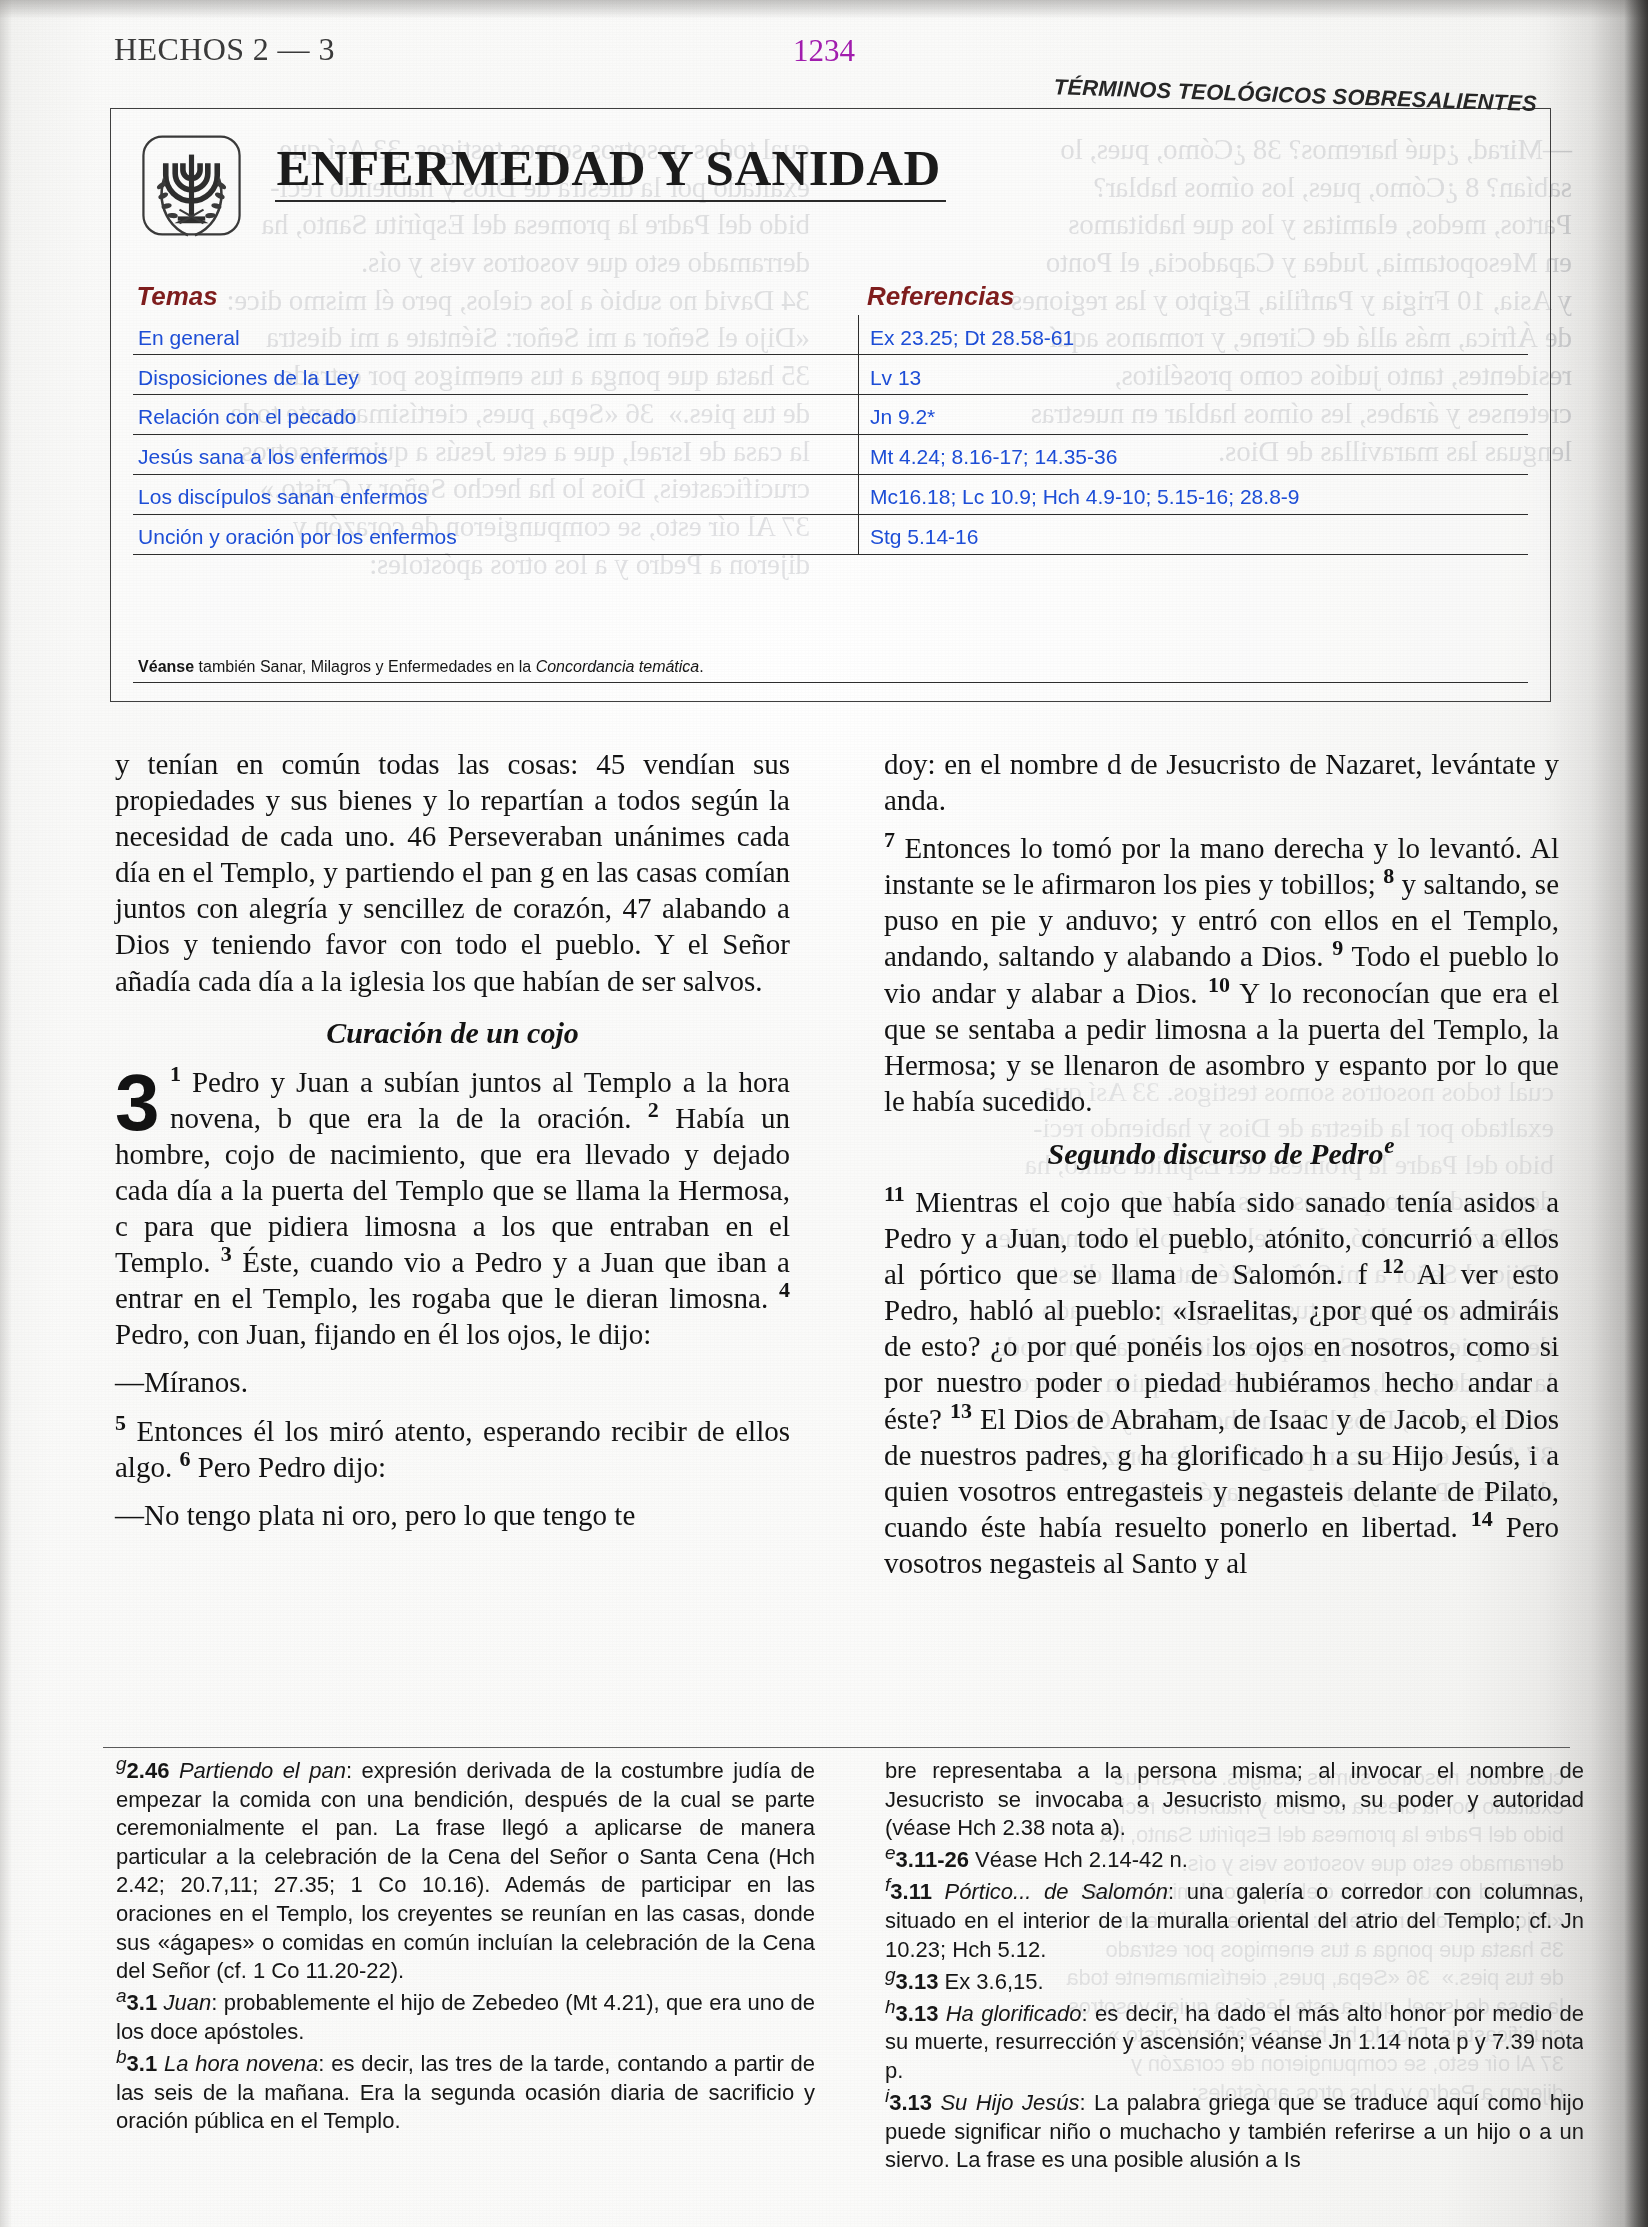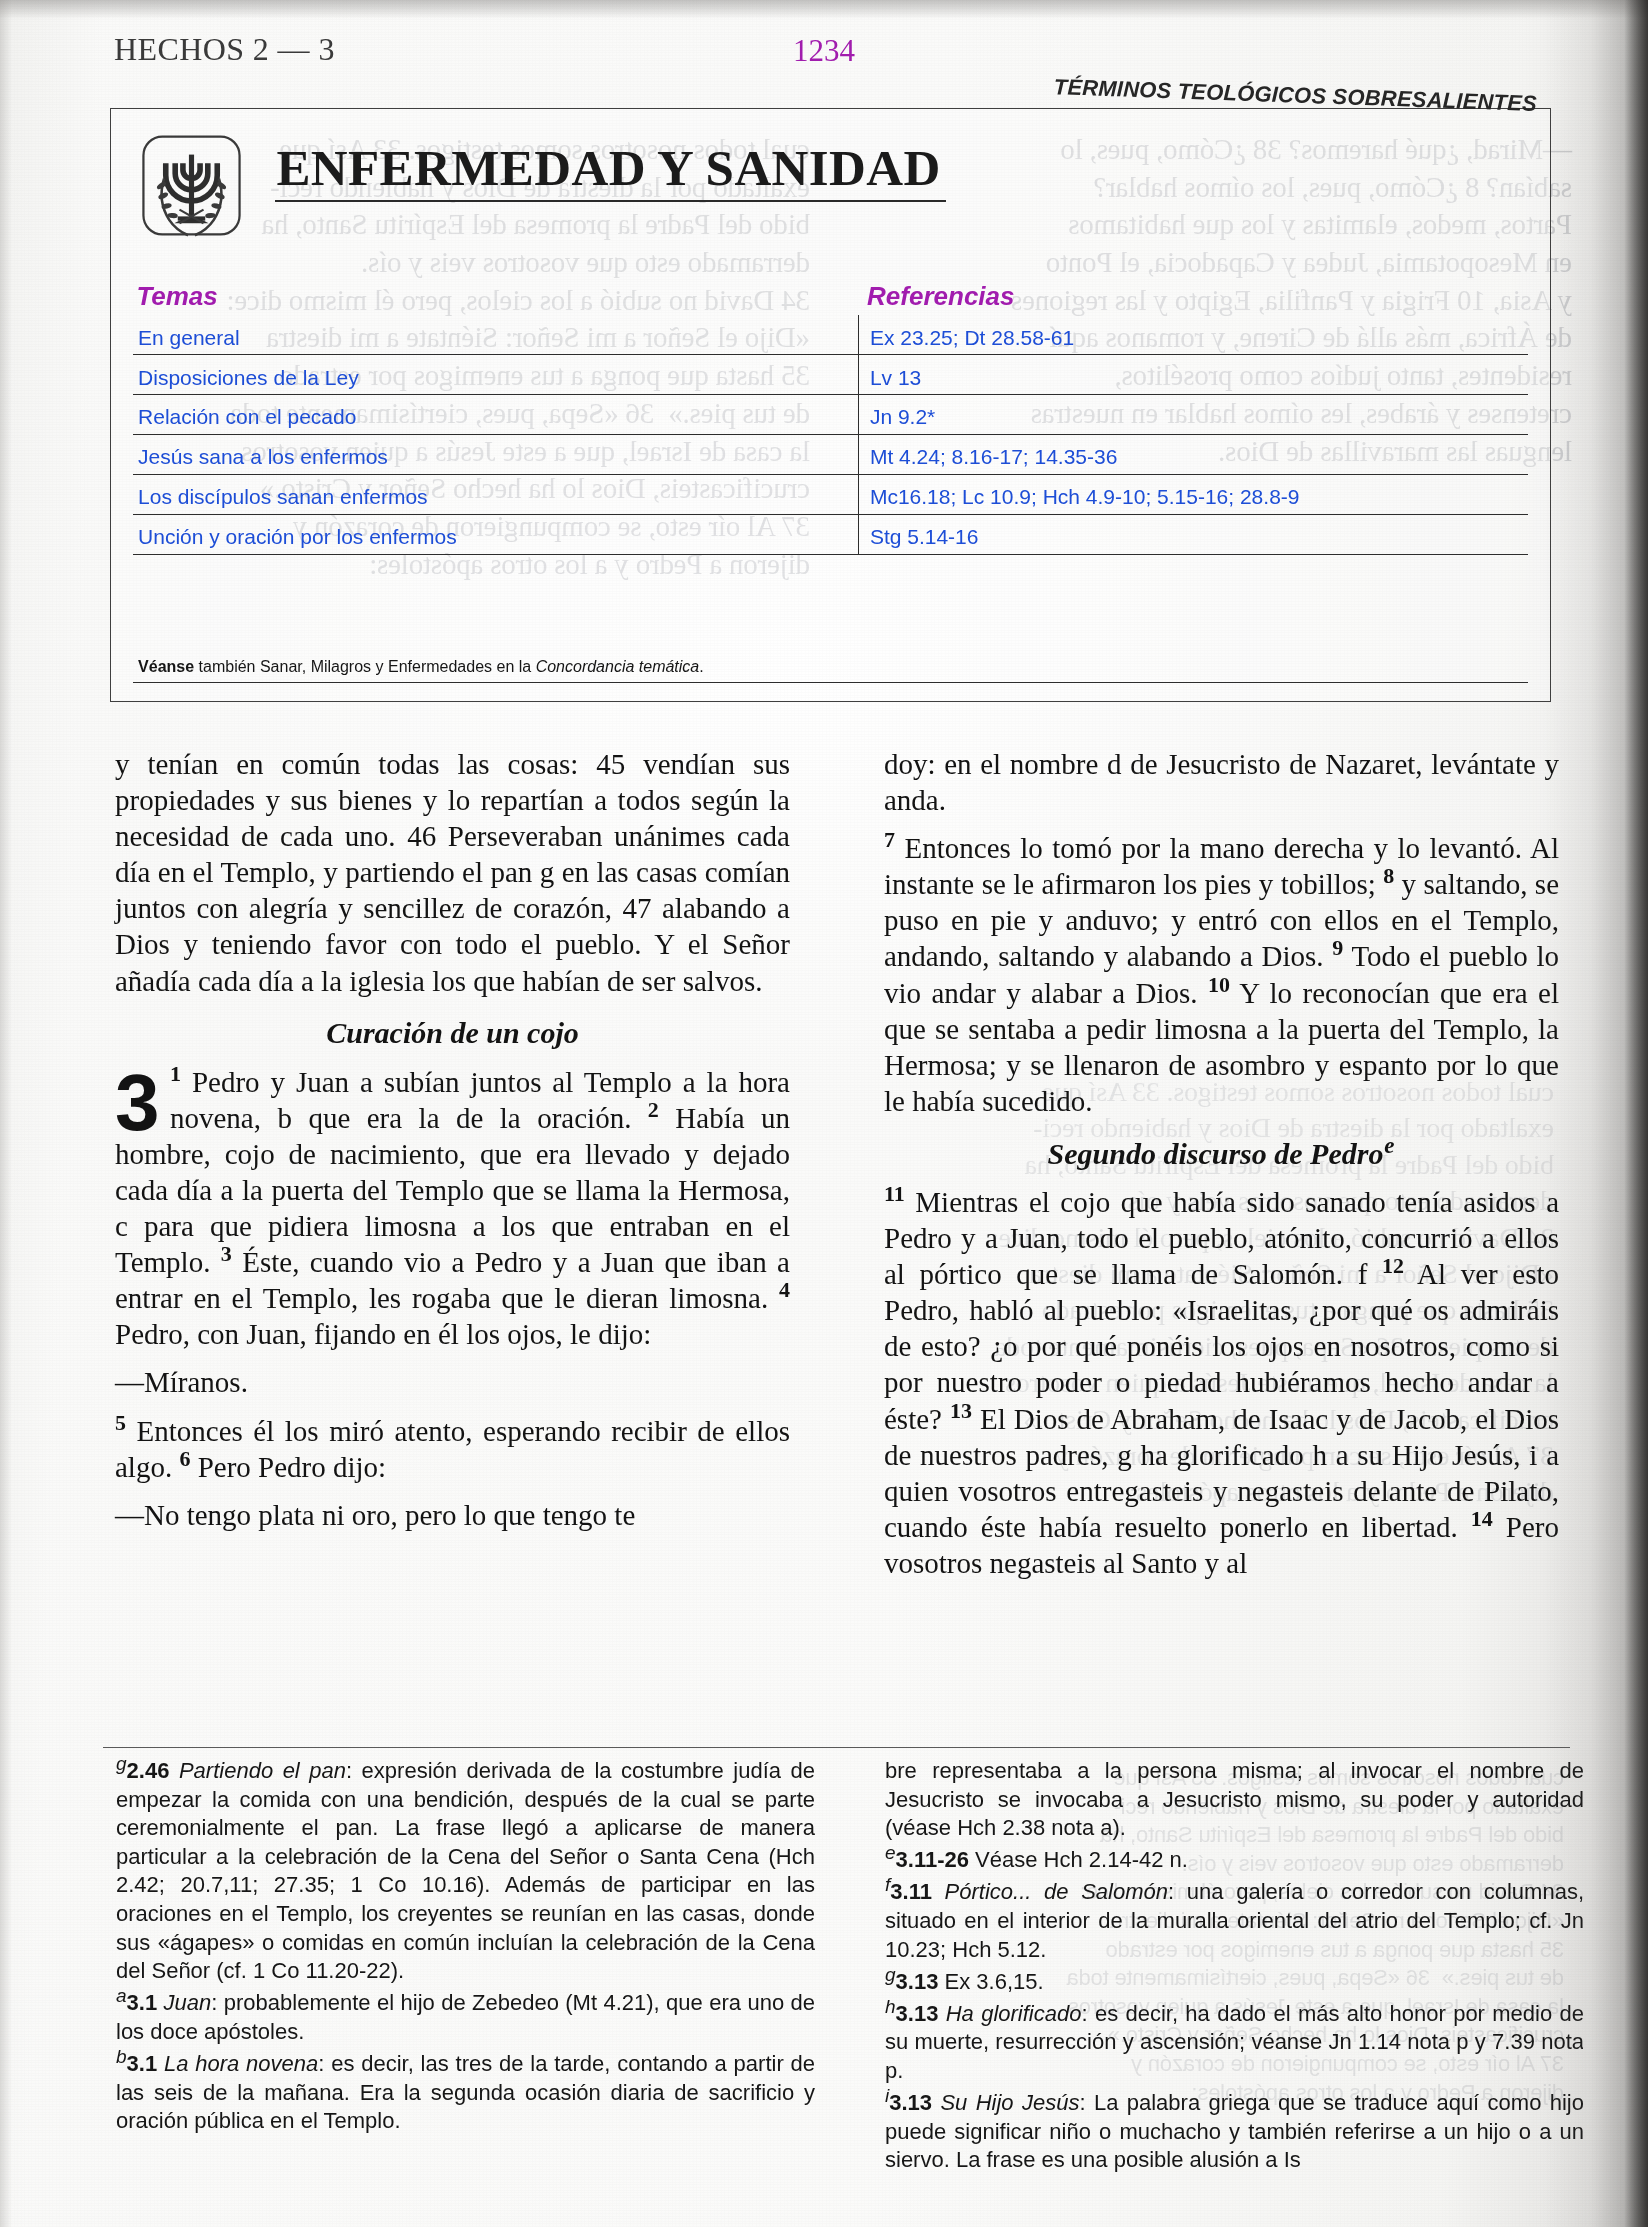--- a/index.html
+++ b/index.html
@@ -118,21 +118,21 @@
     white-space:nowrap;
   }
 
   .tbl {
     position:absolute; left:12.2px; right:12.2px; top:162px;
     font-family:"Liberation Sans", sans-serif;
   }
   .tbl .head {
     display:flex;
     font-style:italic; font-weight:700;
-    font-size:26px; color:#a21caf;
+    font-size:26px; color:#7f1d1d;
     padding-bottom:3.5px;
   }
   .tbl .head .c1 { width:52%; padding-left:3.5px; }
   .tbl .head .c2 { width:48%; padding-left:8.7px; }
   .trow {
     display:flex;
     font-size:21px;
     color:#1d4ed8;
     align-items:flex-start;
   }

